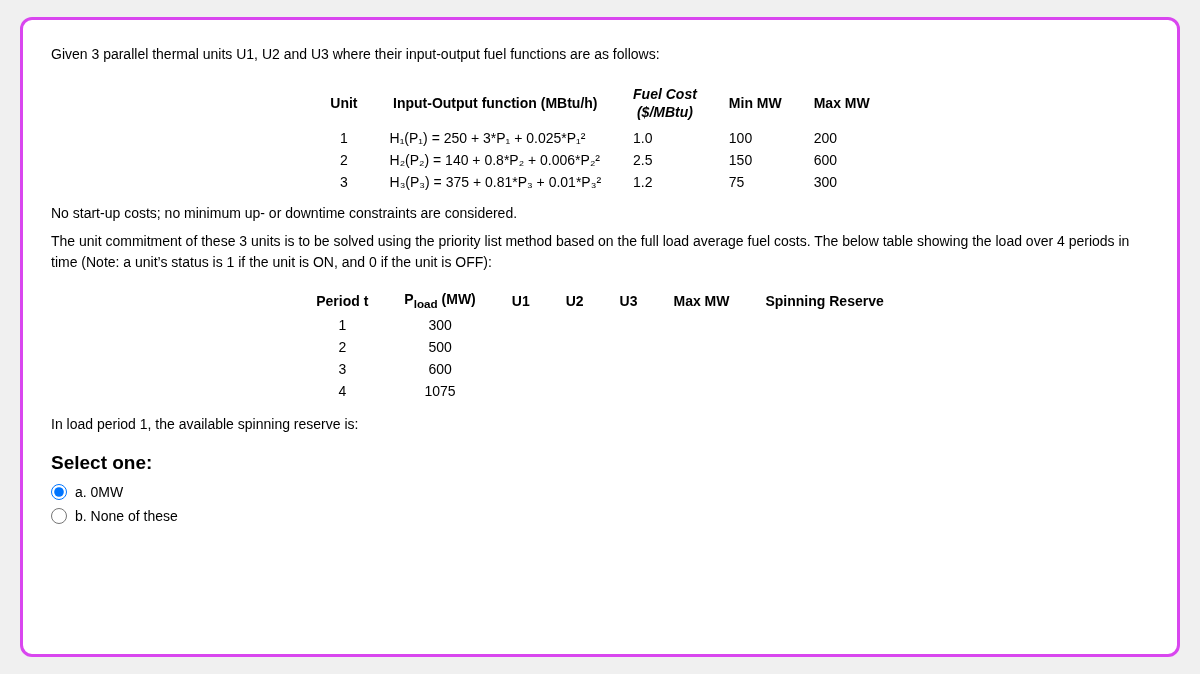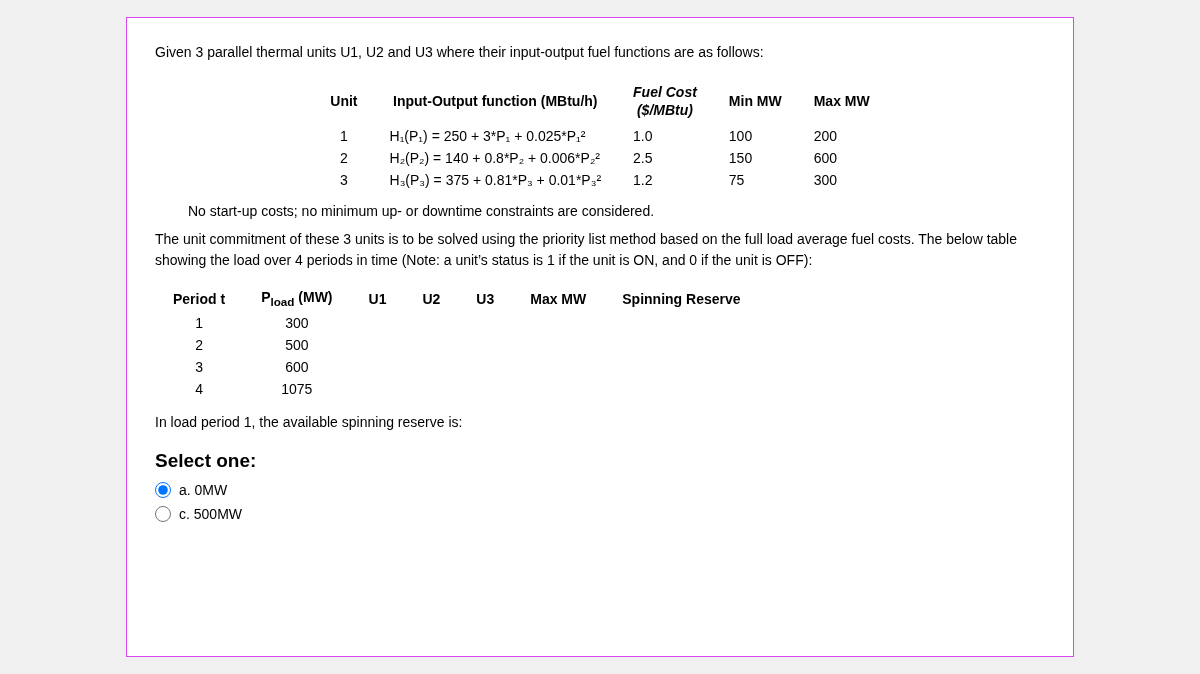--- a/index.html
+++ b/index.html
@@ -7,24 +7,24 @@
       font-family: Arial, sans-serif;
       font-size: 14px;
       background: #f0f0f0;
       display: flex;
       justify-content: center;
       align-items: center;
       min-height: 100vh;
     }
     .card {
       background: #fff;
-      border: 1px solid #d946ef;
-      border-radius: 0;
+      border: 3px solid #d946ef;
+      border-radius: 12px;
       padding: 24px 28px;
-      width: 948px;
+      width: 1160px;
       min-height: 640px;
     }
     .intro-text {
       font-size: 14px;
       margin-bottom: 16px;
       line-height: 1.5;
     }
     .fuel-table-wrapper {
       display: flex;
       justify-content: center;
@@ -53,30 +53,29 @@
       white-space: nowrap;
     }
     .th-fuel-cost {
       text-align: center;
       line-height: 1.3;
       font-style: italic;
     }
     .no-startup {
       font-size: 14px;
       margin-bottom: 10px;
-      margin-left: 33px;
     }
     .unit-commitment-text {
       font-size: 14px;
       line-height: 1.5;
       margin-bottom: 14px;
     }
     .period-table-wrapper {
       display: flex;
-      justify-content: flex-start;
+      justify-content: center;
       margin-bottom: 14px;
     }
     .period-table {
       border-collapse: collapse;
       font-size: 14px;
     }
     .period-table th {
       padding: 4px 18px 4px;
       text-align: center;
       font-weight: bold;
@@ -226,18 +225,18 @@
   <p class="in-load-text">In load period 1, the available spinning reserve is:</p>
 
   <div>
     <p class="select-one-label">Select one:</p>
     <div id="options-container">
         <div class="option-item">
           <input type="radio" name="answer" id="opt-a" checked="" style="">
           <label for="opt-a" style="cursor: pointer;">a. 0MW</label>
         </div>
         <div class="option-item">
-          <input type="radio" name="answer" id="opt-c" style="">
-          <label for="opt-c" style="cursor: pointer;">c. 500MW</label>
+          <input type="radio" name="answer" id="opt-b" style="">
+          <label for="opt-b" style="cursor: pointer;">b. None of these</label>
         </div>
       </div>
   </div>
 </div>
 
 </body></html>

